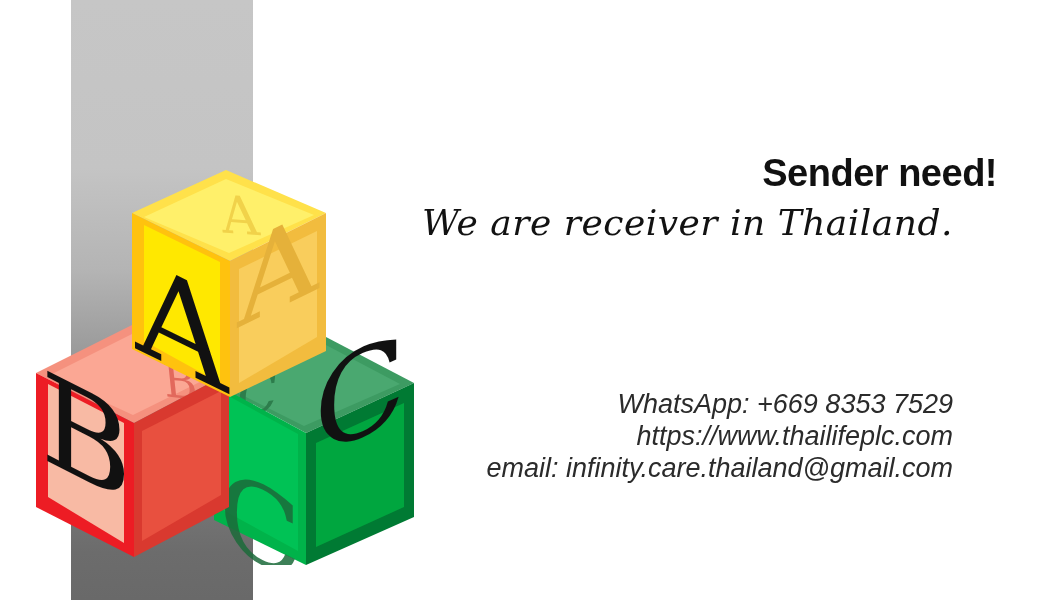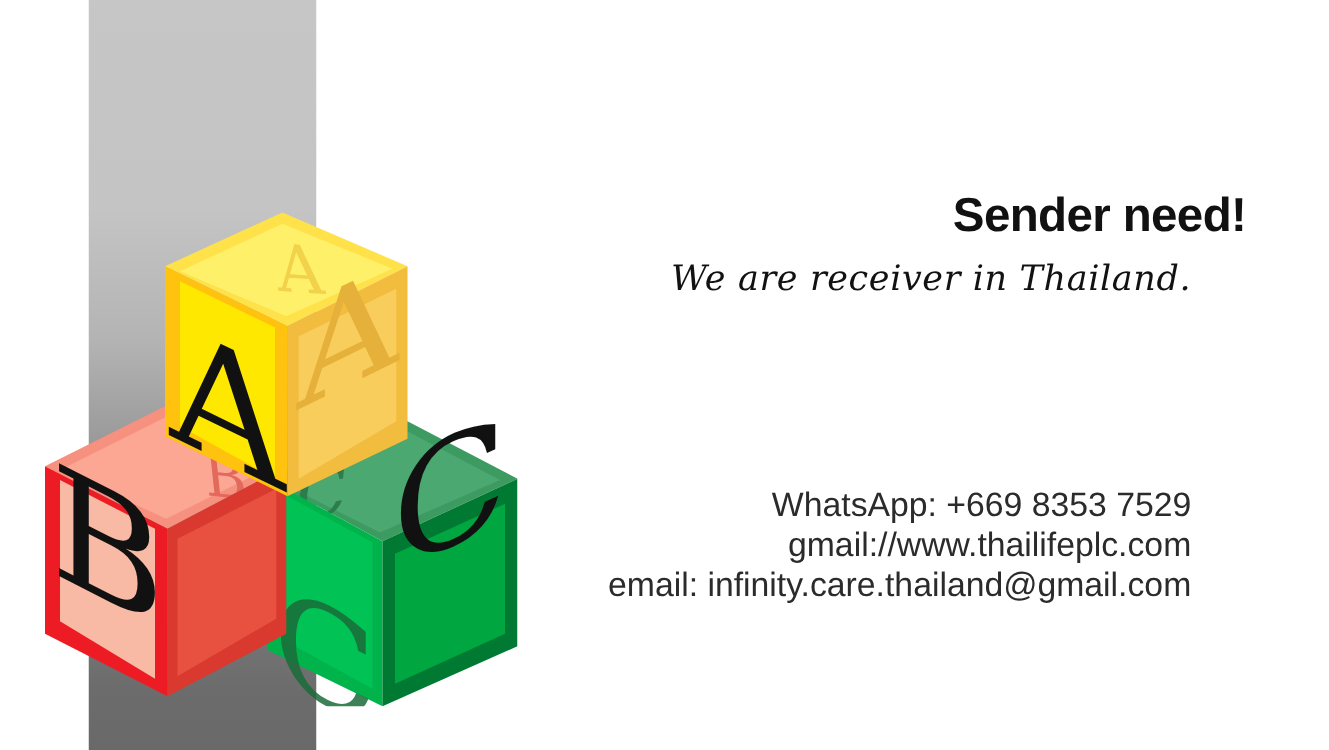--- a/index.html
+++ b/index.html
@@ -78,33 +78,34 @@
   }
   .tagline {
     position: absolute;
     left: 0;
     top: 205px;
     width: 953px;
     text-align: right;
     font-family: "DejaVu Serif", serif;
     font-style: italic;
     font-weight: normal;
-    font-size: 28px;
+    font-size: 36px;
     line-height: 36px;
     letter-spacing: 0.5px;
     color: #121212;
     white-space: nowrap;
   }
 
   .contact-block {
     position: absolute;
     left: 0;
     top: 388px;
     width: 953px;
     text-align: right;
+    font-style: italic;
   }
   .contact-line {
     font-family: "Liberation Sans", sans-serif;
     font-weight: normal;
     font-size: 27px;
     line-height: 32px;
     color: #2b2b2b;
     white-space: nowrap;
   }
 </style>
@@ -166,17 +167,17 @@
     </svg>
   </div>
 
 
   <div class="subhead">Sender need!</div>
 
   <div class="tagline">We are receiver in Thailand.</div>
 
   <div class="contact-block">
     <div class="contact-line">WhatsApp: +669 8353 7529</div>
-    <div class="contact-line">gmail://www.thailifeplc.com</div>
+    <div class="contact-line">https://www.thailifeplc.com</div>
     <div class="contact-line">email: infinity.care.thailand@gmail.com</div>
   </div>
 
 </div>
 
 </body></html>

